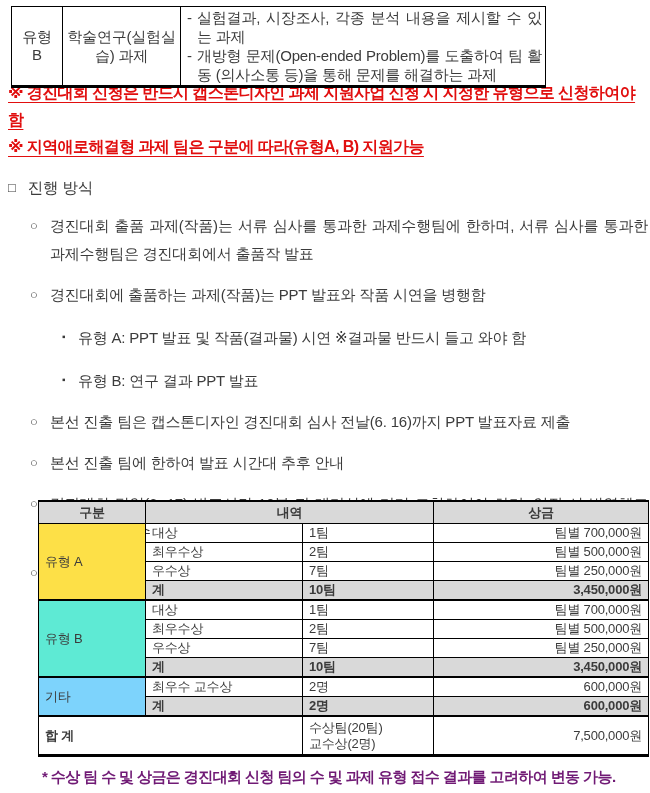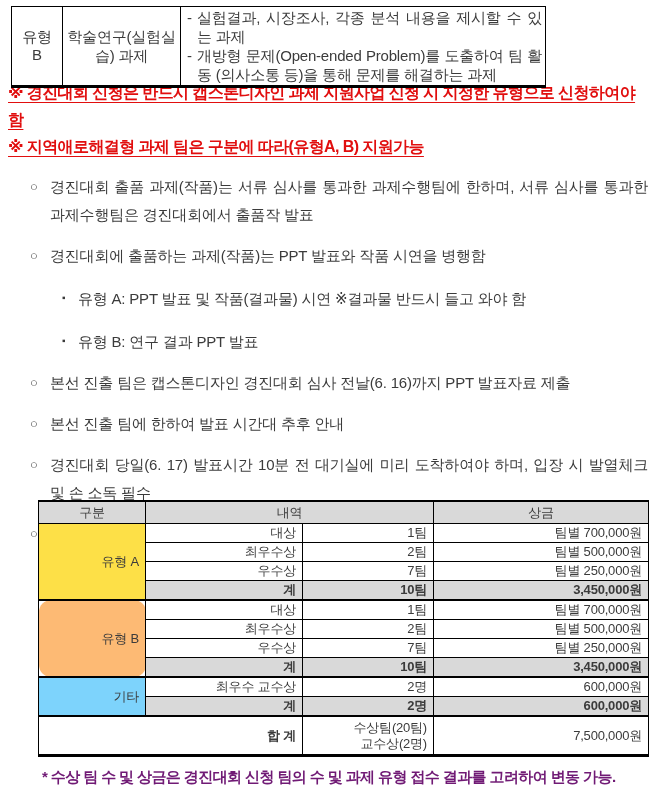--- a/index.html
+++ b/index.html
@@ -44,22 +44,22 @@
   .bullet.lvl2 .mk{position:absolute;left:62px;top:-1px;font-size:10px;}
 
   
   .award{
     position:absolute;left:38px;top:500px;width:610px;
     border-collapse:collapse;table-layout:fixed;
     font-size:13px;
     border-top:2px solid #000;border-bottom:3px solid #000;
   }
   .award th,.award td{border:1px solid #000;padding:0 6px;vertical-align:middle;}
-  .award th{background:#d9d9d9;height:21px;font-weight:normal;text-align:center;}
-  .award td{height:18px;text-align:right;}
+  .award th{background:#d9d9d9;height:21px;font-weight:bold;text-align:center;}
+  .award td{height:18px;text-align:left;}
   .award td.prize{text-align:right;}
   .award tr.total td{background:#d9d9d9;font-weight:bold;}
   .award tr.group-start td{border-top:2px solid #000;}
   .award tr.footer td{border-top:2px solid #000;height:37px;background:#fff;font-weight:normal;}
   .award tr.footer td.flabel{font-weight:bold;}
   .award tr.footer .fcount div{line-height:16px;}
 
   
   .footnote{
     position:absolute;left:42px;top:768px;
@@ -95,20 +95,24 @@
   </tbody>
     </table>
 
   <div style="height:62px"></div>
 
   <div class="notes">
     <div class="note-line">※ 경진대회 신청은 반드시 캡스톤디자인 과제 지원사업 신청 시 지정한 유형으로 신청하여야 함</div>
     <div class="note-line">※ 지역애로해결형 과제 팀은 구분에 따라(유형A, B) 지원가능</div>
   </div>
 
+  <div class="section-head">
+    <span class="sq">□</span>
+    <span>진행 방식</span>
+  </div>
 
   <div class="bullets" id="bullets">
       <div class="bullet lvl1"><span class="mk">○</span><span>경진대회 출품 과제(작품)는 서류 심사를 통과한 과제수행팀에 한하며, 서류 심사를 통과한 과제수행팀은 경진대회에서 출품작 발표</span></div>
       <div class="bullet lvl1"><span class="mk">○</span><span>경진대회에 출품하는 과제(작품)는 PPT 발표와 작품 시연을 병행함</span></div>
       <div class="bullet lvl2"><span class="mk">▪</span><span>유형 A: PPT 발표 및 작품(결과물) 시연 ※결과물 반드시 들고 와야 함</span></div>
       <div class="bullet lvl2"><span class="mk">▪</span><span>유형 B: 연구 결과 PPT 발표</span></div>
       <div class="bullet lvl1"><span class="mk">○</span><span>본선 진출 팀은 캡스톤디자인 경진대회 심사 전날(6. 16)까지 PPT 발표자료 제출</span></div>
       <div class="bullet lvl1"><span class="mk">○</span><span>본선 진출 팀에 한하여 발표 시간대 추후 안내</span></div>
       <div class="bullet lvl1"><span class="mk">○</span><span>경진대회 당일(6. 17) 발표시간 10분 전 대기실에 미리 도착하여야 하며, 입장 시 발열체크 및 손 소독 필수</span></div>
       <div class="bullet lvl1"><span class="mk">○</span><span>시상 내역</span></div>
@@ -144,21 +148,21 @@
           <td>우수상</td>
           <td>7팀</td>
           <td class="prize">팀별 250,000원</td>
         </tr>
         <tr class="total">
           <td>계</td>
           <td>10팀</td>
           <td class="prize">3,450,000원</td>
         </tr>
         <tr class="group-start">
-          <td rowspan="4" style="background: #fdba74; font-weight: normal; border-radius: 12px;">유형 B</td>
+          <td rowspan="4" style="background: #5eead4; font-weight: normal;">유형 B</td>
           <td>대상</td>
           <td>1팀</td>
           <td class="prize">팀별 700,000원</td>
         </tr>
         <tr>
           <td>최우수상</td>
           <td>2팀</td>
           <td class="prize">팀별 500,000원</td>
         </tr>
         <tr>

